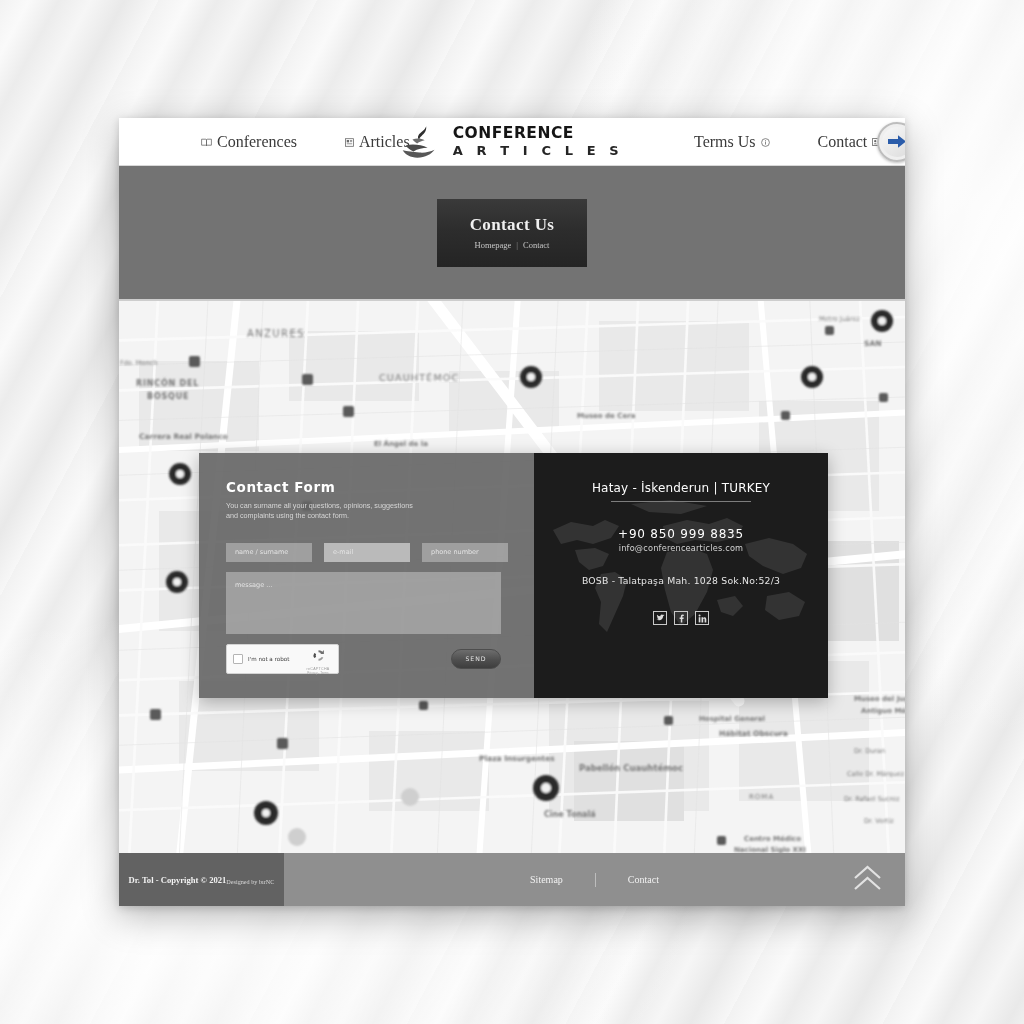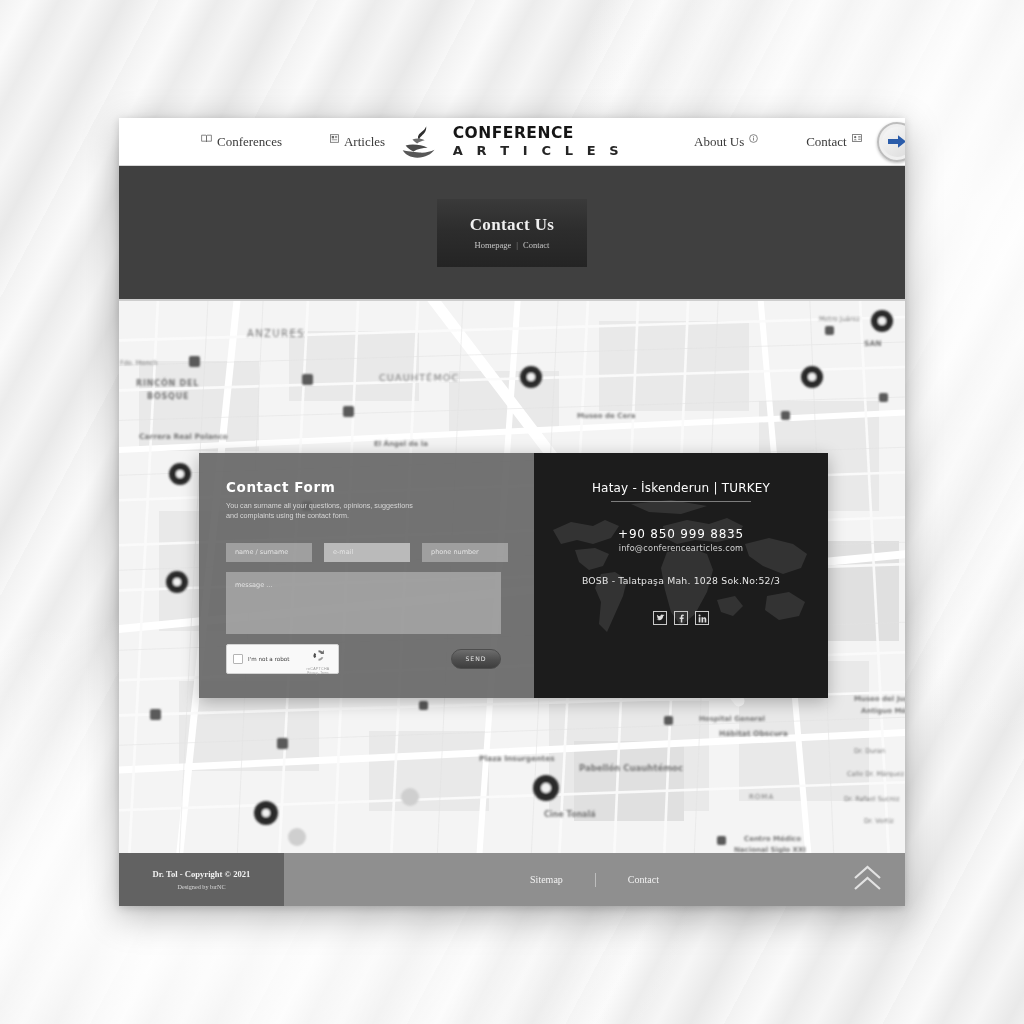--- a/index.html
+++ b/index.html
@@ -38,23 +38,23 @@
     position: relative;
     height: 48px;
     background: #ffffff;
     border-bottom: 1px solid #d8d8d8;
   }
   .nav-group { position: absolute; top: 0; height: 48px; display: flex; align-items: center; }
   .nav-left  { left: 82px;  gap: 48px; }
   .nav-right { left: 575px; gap: 48px; }
 
   .nav-item {
-    display: flex; align-items: flex-start; gap: 5px;
+    display: flex; align-items: center; gap: 5px;
     font-family: "Liberation Serif", serif;
-    font-size: 13px;
+    font-size: 16px;
     color: #3a3a3a;
     cursor: pointer;
     white-space: nowrap;
   }
   .nav-item svg { display: block; }
 
   #logo {
     position: absolute;
     left: 50%; top: 50%;
     transform: translate(-50%, -50%);
@@ -90,21 +90,21 @@
     background: linear-gradient(145deg,#fbfbfb,#d9d9d9);
     border: 2px solid #bdbdbd;
     box-shadow: inset 0 0 0 3px #efefef, 0 1px 3px rgba(0,0,0,0.25);
     display: flex; align-items: center; justify-content: center;
     cursor: pointer;
   }
 
   
   #banner {
     height: 135px;
-    background: #404040;
+    background: #737373;
     display: flex; align-items: center; justify-content: center;
     border-bottom: 2px solid #cdcdcd;
   }
   #banner-box {
     width: 150px;
     padding: 16px 10px 17px;
     background: linear-gradient(180deg,#3a3a3a 0%,#2d2d2d 45%,#242424 100%);
     text-align: center;
   }
   #banner-title {
@@ -306,21 +306,21 @@
     font-family: "Liberation Serif", serif;
     font-size: 10px;
     color: #f2f2f2;
     cursor: pointer;
     white-space: nowrap;
   }
   .footer-div { width: 1px; height: 14px; background: #bdbdbd; }
   #footer-center {
     width: 165px;
     background: #626262;
-    display: flex; flex-direction: column;
+    display: flex; flex-direction: row;
     align-items: center; justify-content: center;
   }
   #copyright {
     font-family: "Liberation Serif", serif;
     font-weight: 700;
     font-size: 8.6px;
     color: #f2f2f2;
   }
   #designer {
     margin-top: 4px;
@@ -374,21 +374,21 @@
         <path d="M2 25.5 C4.5 30 10 33 17 33 C25 33 31.5 29.5 34.5 25 C30 27.2 24.5 28.3 19 27.8 C12.5 27.2 6.6 26.5 2 25.5 Z" fill="#575757"></path>
       </svg>
       <span id="logo-text">
         <span id="logo-main">CONFERENCE</span>
         <span id="logo-sub">A R T I C L E S</span>
       </span>
     </div>
 
     <div class="nav-group nav-right">
       <div class="nav-item">
-        <span>About Us</span>
+        <span>Terms Us</span>
         <span>
           <svg width="9" height="9" viewBox="0 0 9 9">
             <circle cx="4.5" cy="4.5" r="3.9" fill="none" stroke="#6a6a6a" stroke-width="0.8"></circle>
             <rect x="4.1" y="3.6" width="0.8" height="3" fill="#6a6a6a"></rect>
             <rect x="4.1" y="2.2" width="0.8" height="0.9" fill="#6a6a6a"></rect>
           </svg>
         </span>
       </div>
       <div class="nav-item">
         <span>Contact</span>

